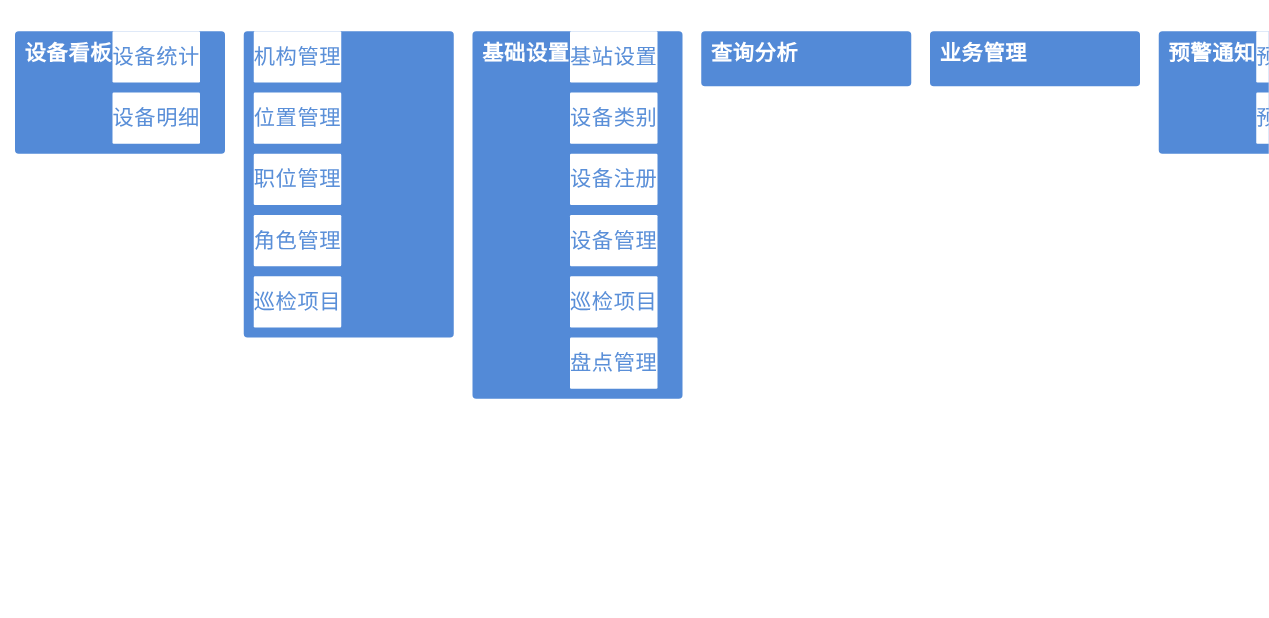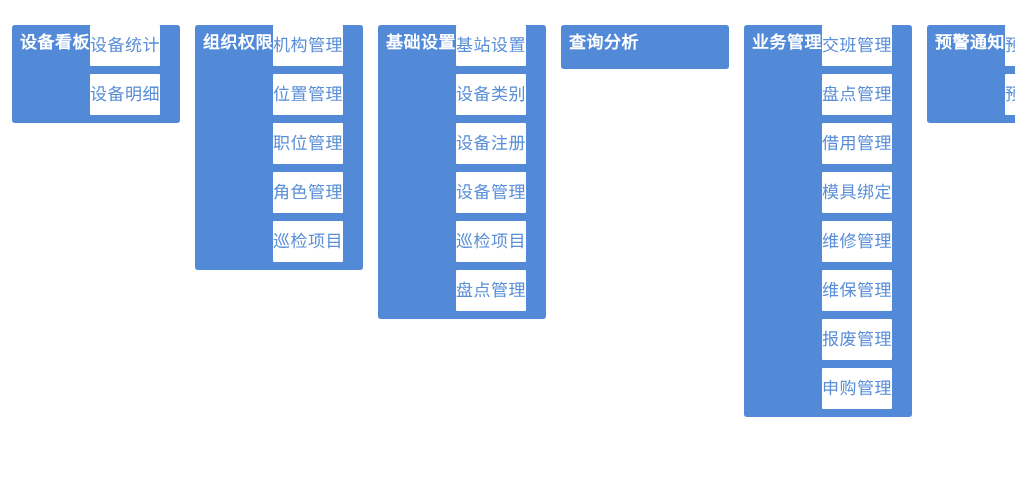--- a/index.html
+++ b/index.html
@@ -73,21 +73,20 @@
 
 <div id="sitemap">
     <div class="module-column">
       <div class="module-header">设备看板</div>
       <div class="module-items">
         <div class="module-item">设备统计</div>
         <div class="module-item">设备明细</div>
       </div>
     </div>
     <div class="module-column">
-      <div class="module-header">组织权限</div>
       <div class="module-items">
         <div class="module-item">机构管理</div>
         <div class="module-item">位置管理</div>
         <div class="module-item">职位管理</div>
         <div class="module-item">角色管理</div>
         <div class="module-item">巡检项目</div>
       </div>
     </div>
     <div class="module-column">
       <div class="module-header">基础设置</div>
@@ -98,30 +97,20 @@
         <div class="module-item">设备管理</div>
         <div class="module-item">巡检项目</div>
         <div class="module-item">盘点管理</div>
       </div>
     </div>
     <div class="module-column">
       <div class="module-header">查询分析</div>
     </div>
     <div class="module-column">
       <div class="module-header">业务管理</div>
-      <div class="module-items">
-        <div class="module-item">交班管理</div>
-        <div class="module-item">盘点管理</div>
-        <div class="module-item">借用管理</div>
-        <div class="module-item">模具绑定</div>
-        <div class="module-item">维修管理</div>
-        <div class="module-item">维保管理</div>
-        <div class="module-item">报废管理</div>
-        <div class="module-item">申购管理</div>
-      </div>
     </div>
     <div class="module-column">
       <div class="module-header">预警通知</div>
       <div class="module-items">
         <div class="module-item">预警设置</div>
         <div class="module-item">预警记录</div>
       </div>
     </div>
   </div>
 

